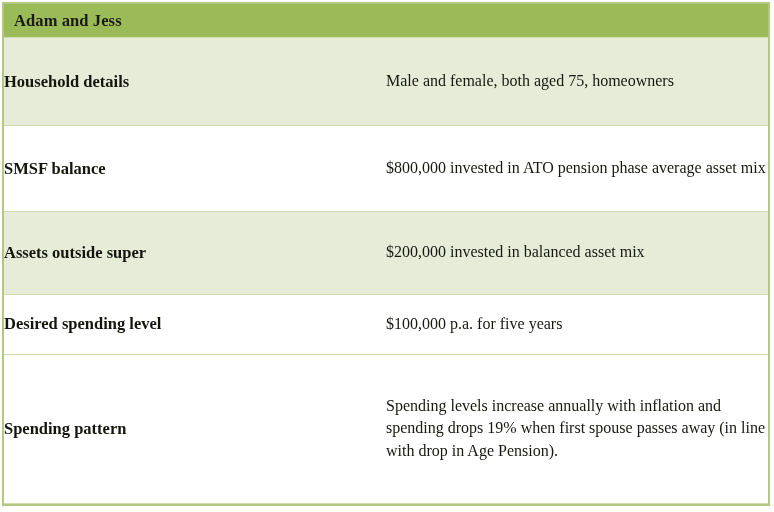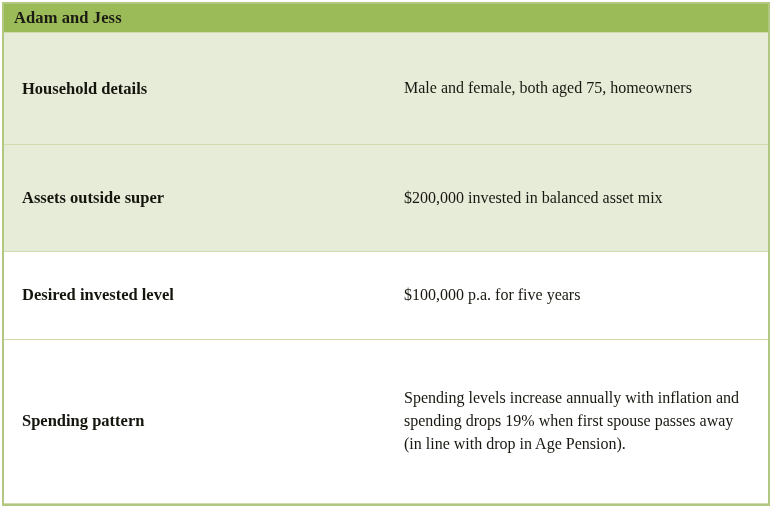--- a/index.html
+++ b/index.html
@@ -46,21 +46,21 @@
     color: #1a1a12;
     letter-spacing: 0.1px;
     line-height: 1;
   }
 
   
   tr.data-row td {
     border-top: 1px solid #cfdcae;
     border-bottom: 1px solid #cfdcae;
     vertical-align: middle;
-    padding: 18px;
+    padding: 0;
   }
   tr.data-row.shade td { background: #e7ecd8; }
   tr.data-row.plain td { background: #ffffff; }
 
   td.label-cell {
     width: 388px;
     padding: 4px 6px 4px 11px;
   }
   td.value-cell {
     width: 376px;
@@ -103,33 +103,41 @@
 
       <tr class="data-row shade row-0">
         <td class="label-cell">
           <span class="label-text">Household details</span>
         </td>
         <td class="value-cell">
           <span class="value-text">Male and female, both aged 75, homeowners</span>
         </td>
       </tr>
 
+      <tr class="data-row plain row-1">
+        <td class="label-cell">
+          <span class="label-text">SMSF balance</span>
+        </td>
+        <td class="value-cell">
+          <span class="value-text">$800,000 invested in ATO pension phase average asset mix</span>
+        </td>
+      </tr>
 
       <tr class="data-row shade row-2">
         <td class="label-cell">
           <span class="label-text">Assets outside super</span>
         </td>
         <td class="value-cell">
           <span class="value-text">$200,000 invested in balanced asset mix</span>
         </td>
       </tr>
 
       <tr class="data-row plain row-3">
         <td class="label-cell">
-          <span class="label-text">Desired invested level</span>
+          <span class="label-text">Desired spending level</span>
         </td>
         <td class="value-cell">
           <span class="value-text">$100,000 p.a. for five years</span>
         </td>
       </tr>
 
 
       <tr class="data-row plain row-5">
         <td class="label-cell">
           <span class="label-text">Spending pattern</span>

